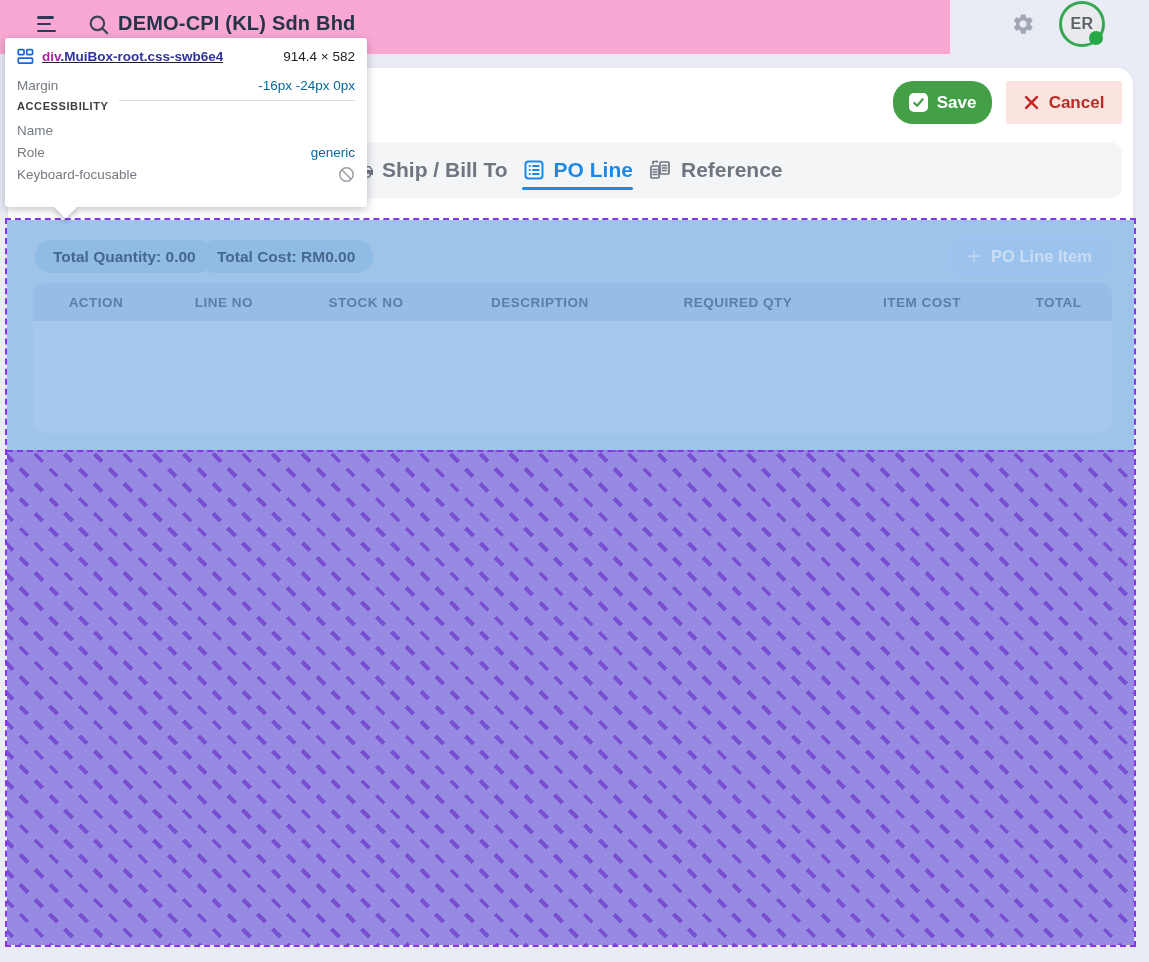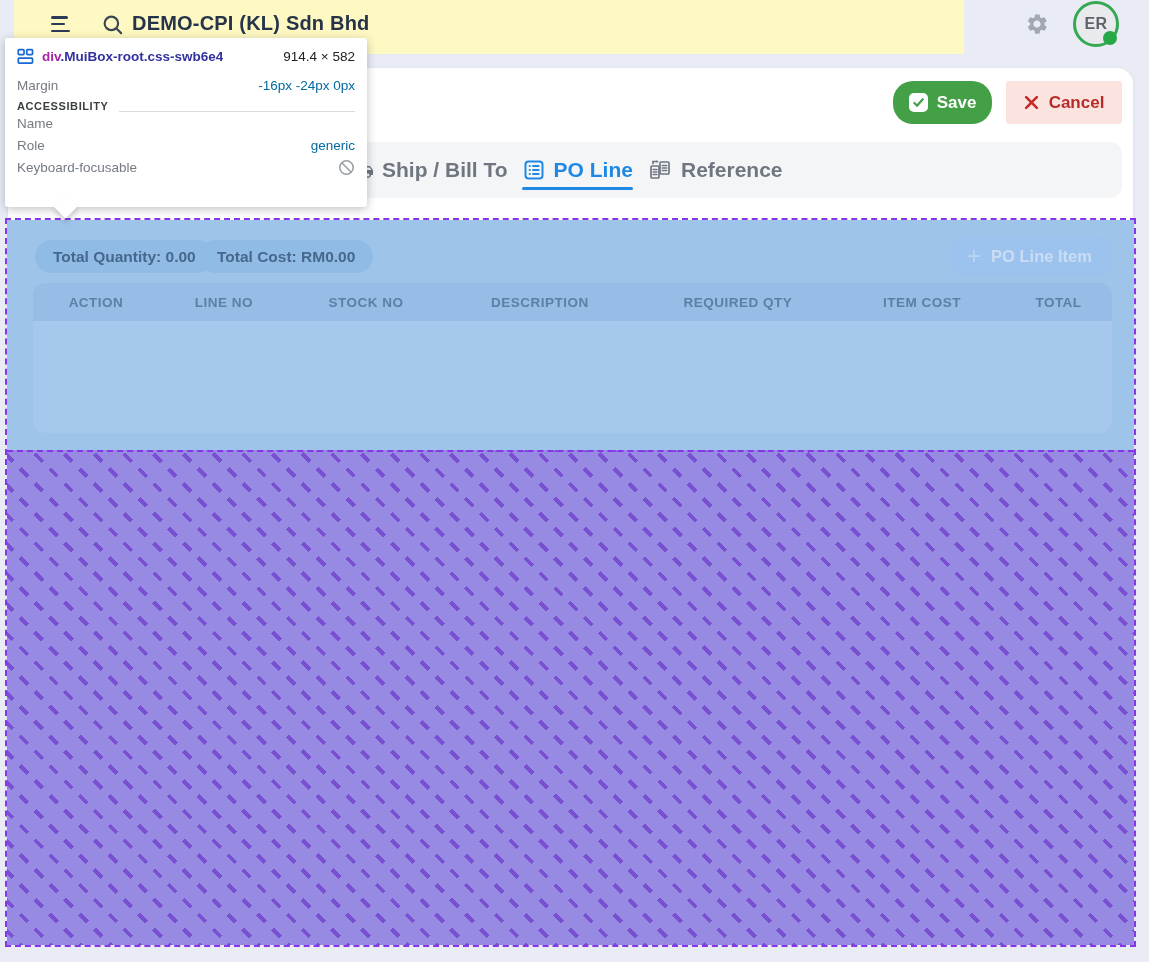--- a/index.html
+++ b/index.html
@@ -2,21 +2,21 @@
 <html><head>
 <meta charset="utf-8">
 <style>
   * { margin:0; padding:0; box-sizing:border-box; }
   html,body { width:1149px; height:962px; }
   body { font-family:"Liberation Sans", sans-serif; }
 
   .screen { position:relative; width:1149px; height:962px; background:#e9ecf5; overflow:hidden; }
 
   
-  .topbar { position:absolute; left:14px; top:0; width:950px; height:55px; background:#fef9c3;
+  .topbar { position:absolute; left:0; top:0; width:950px; height:55px; background:#f9a8d4;
             border-bottom:1px solid #e8eaf1; z-index:6; }
   .hamburger { position:absolute; left:37px; top:16px; width:20px; height:20px; cursor:pointer; }
   .hamburger span { display:block; height:2.6px; background:#2b3а55; background:#2b3a55; border-radius:2px; margin-bottom:4.2px; }
   .hamburger span:nth-child(1){ width:17px; }
   .hamburger span:nth-child(2){ width:14px; }
   .hamburger span:nth-child(3){ width:19px; }
   .search-ico { position:absolute; left:86px; top:12px; }
   .org-title { position:absolute; left:118px; top:12px; font-size:20px; font-weight:600; color:#263449; letter-spacing:0.2px; }
   .gear-ico { position:absolute; left:1011px; top:12px; }
   .avatar { position:absolute; left:1059px; top:1px; width:46px; height:46px; border-radius:50%;
@@ -69,29 +69,29 @@
         repeating-linear-gradient(45deg,  rgba(150,138,226,0) 0 8px, #7a50d2 8px 12px, rgba(150,138,226,0) 12px 21px); }
 
   
   .tooltip { position:absolute; left:5px; top:38px; width:362px; height:169px; background:#ffffff;
              border-radius:3px; box-shadow:0 2px 10px rgba(20,25,40,0.28); z-index:20;
              padding:10px 12px 8px 12px; font-size:13.5px; color:#202124; }
   .tt-notch { position:absolute; left:52px; bottom:-8px; width:17px; height:17px; background:#ffffff;
               transform:rotate(45deg); box-shadow:3px 3px 5px rgba(20,25,40,0.18); }
   .tt-row { display:flex; align-items:center; }
   .tt-row1 { margin-bottom:9px; gap:8px; }
-  .tt-selector { font-weight:700; white-space:nowrap; overflow:hidden; }
+  .tt-selector { font-weight:700; white-space:nowrap; overflow:hidden;text-decoration:underline; }
   .tt-tag { color:#a626a4; }
   .tt-classes { color:#32329f; }
   .tt-dims { margin-left:auto; color:#202124; font-weight:400; }
   .tt-kv { height:22px; }
   .tt-key { color:#757b83; }
   .tt-val { margin-left:auto; color:#0369a1; }
   .tt-margin-row { margin-bottom:4px; }
-  .tt-section { display:flex; align-items:flex-end; gap:10px; }
+  .tt-section { display:flex; align-items:flex-start; gap:10px; margin-bottom:7px; }
   .tt-section-title { font-size:11px; font-weight:700; letter-spacing:0.6px; color:#3c4043; }
   .tt-section-line { flex:1; border-top:1px solid #d9dce1; }
 
   svg { display:block; }
 </style>
 </head>
 <body>
 
 <div class="screen">
 

